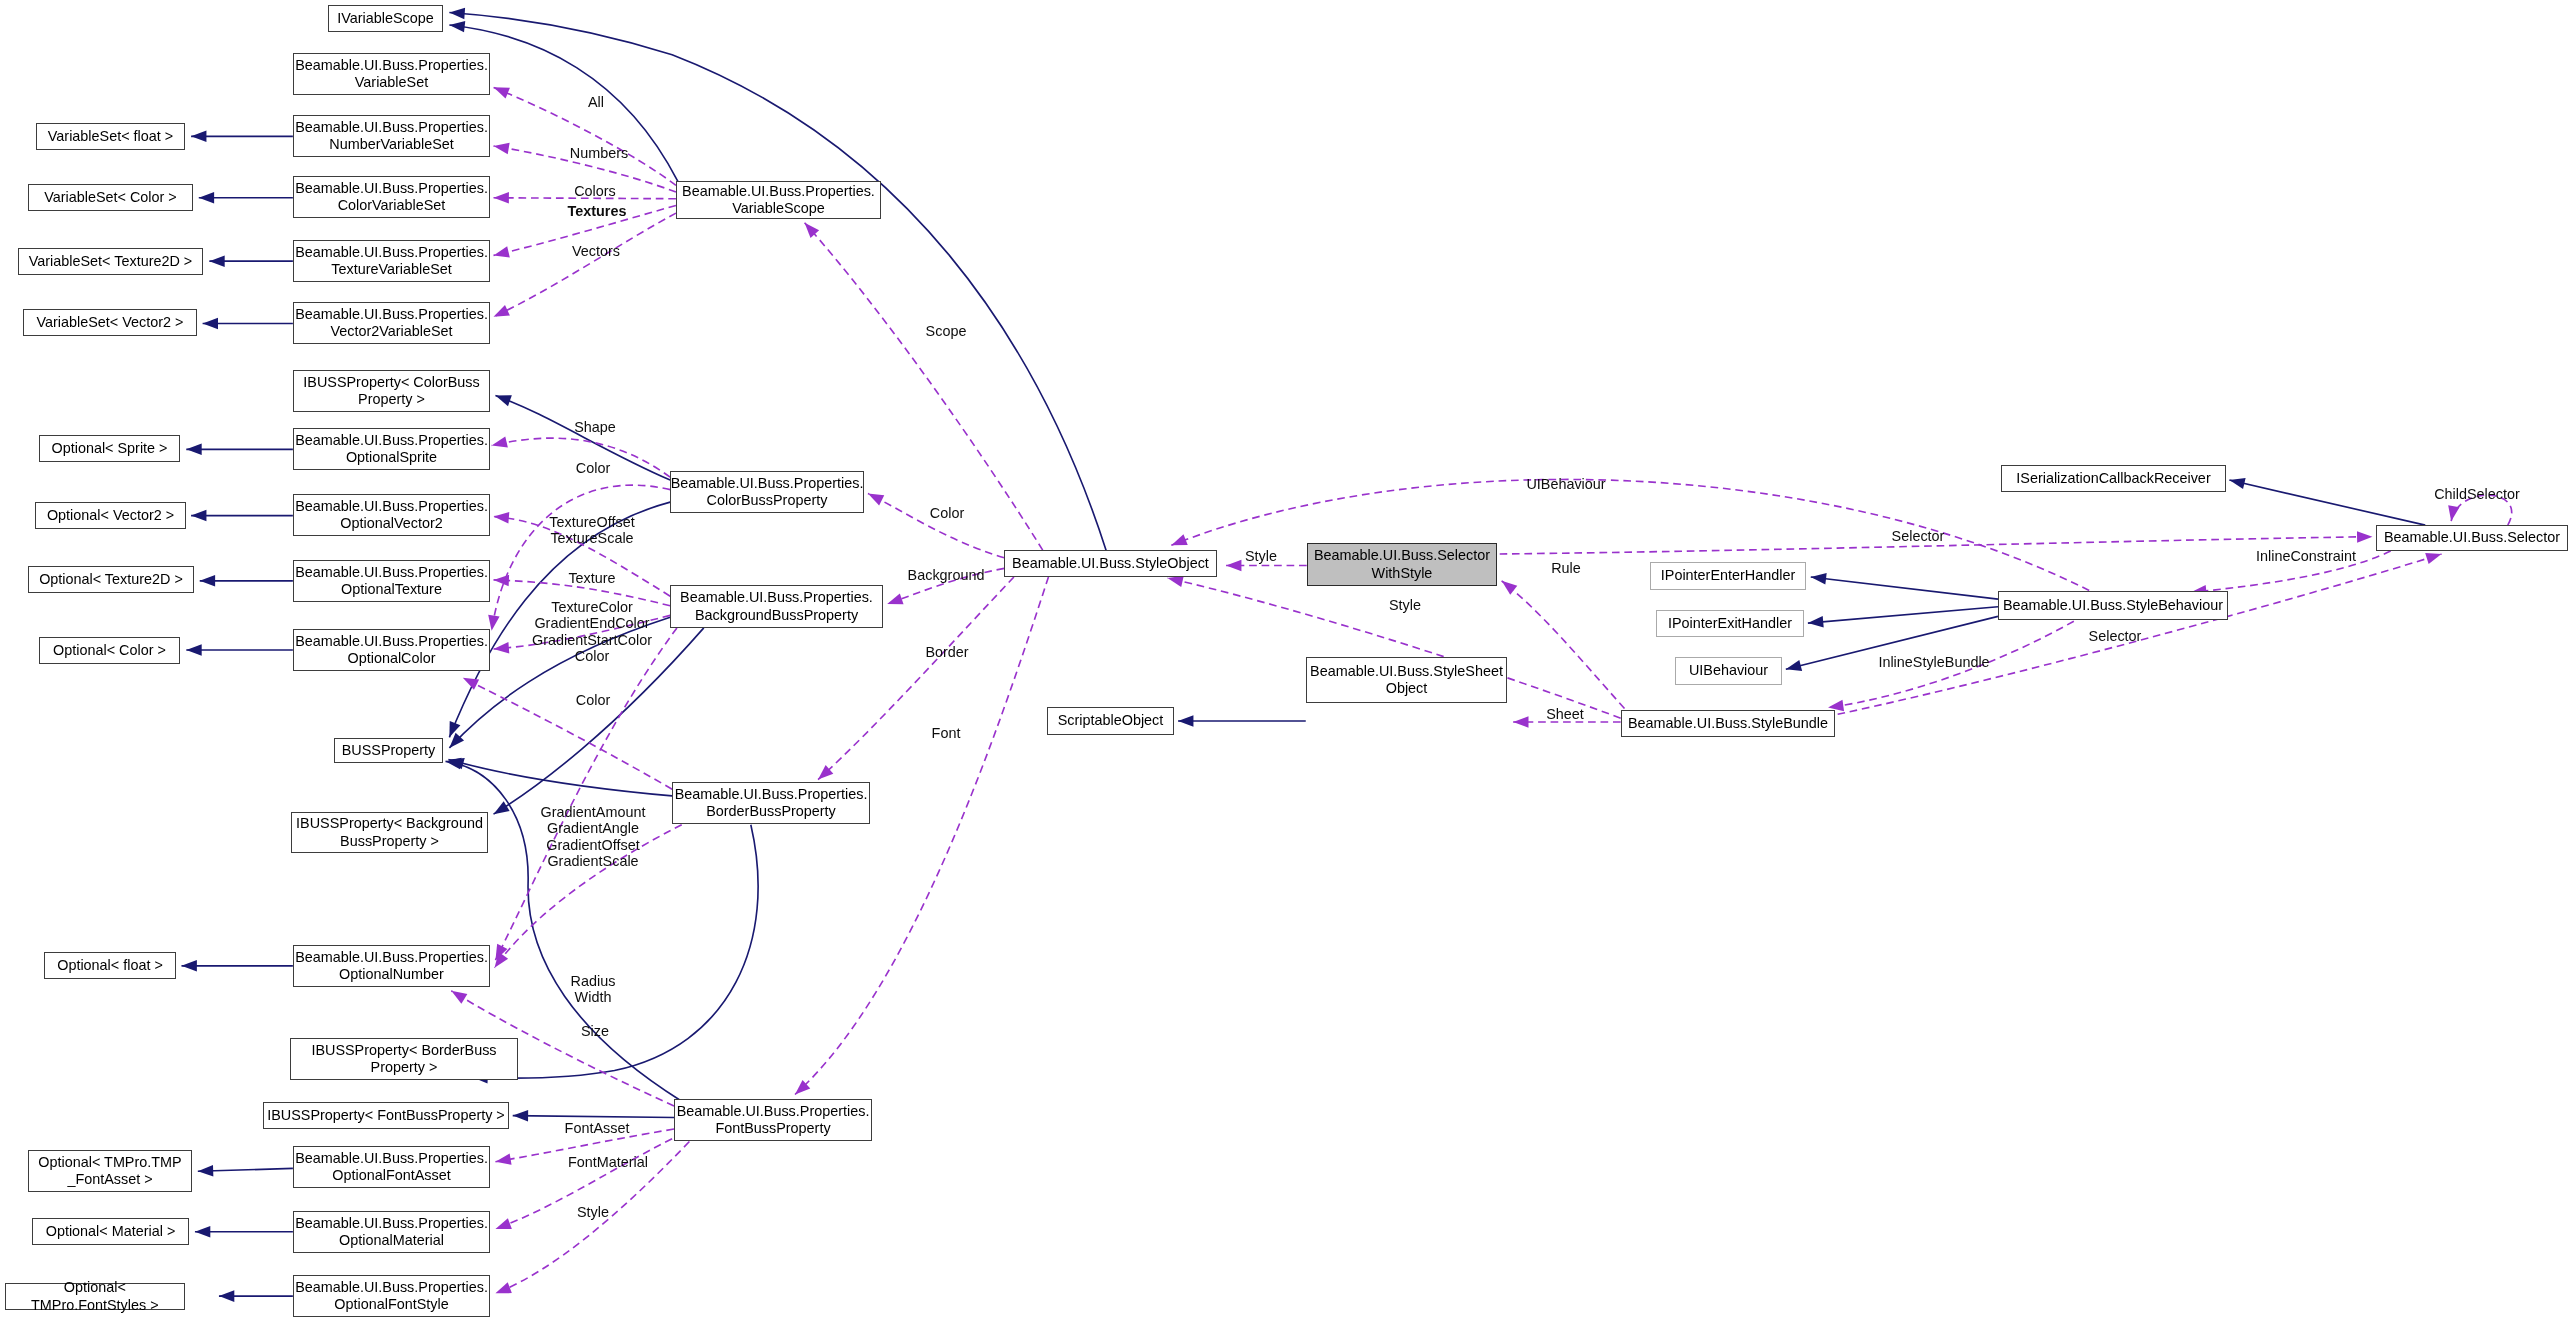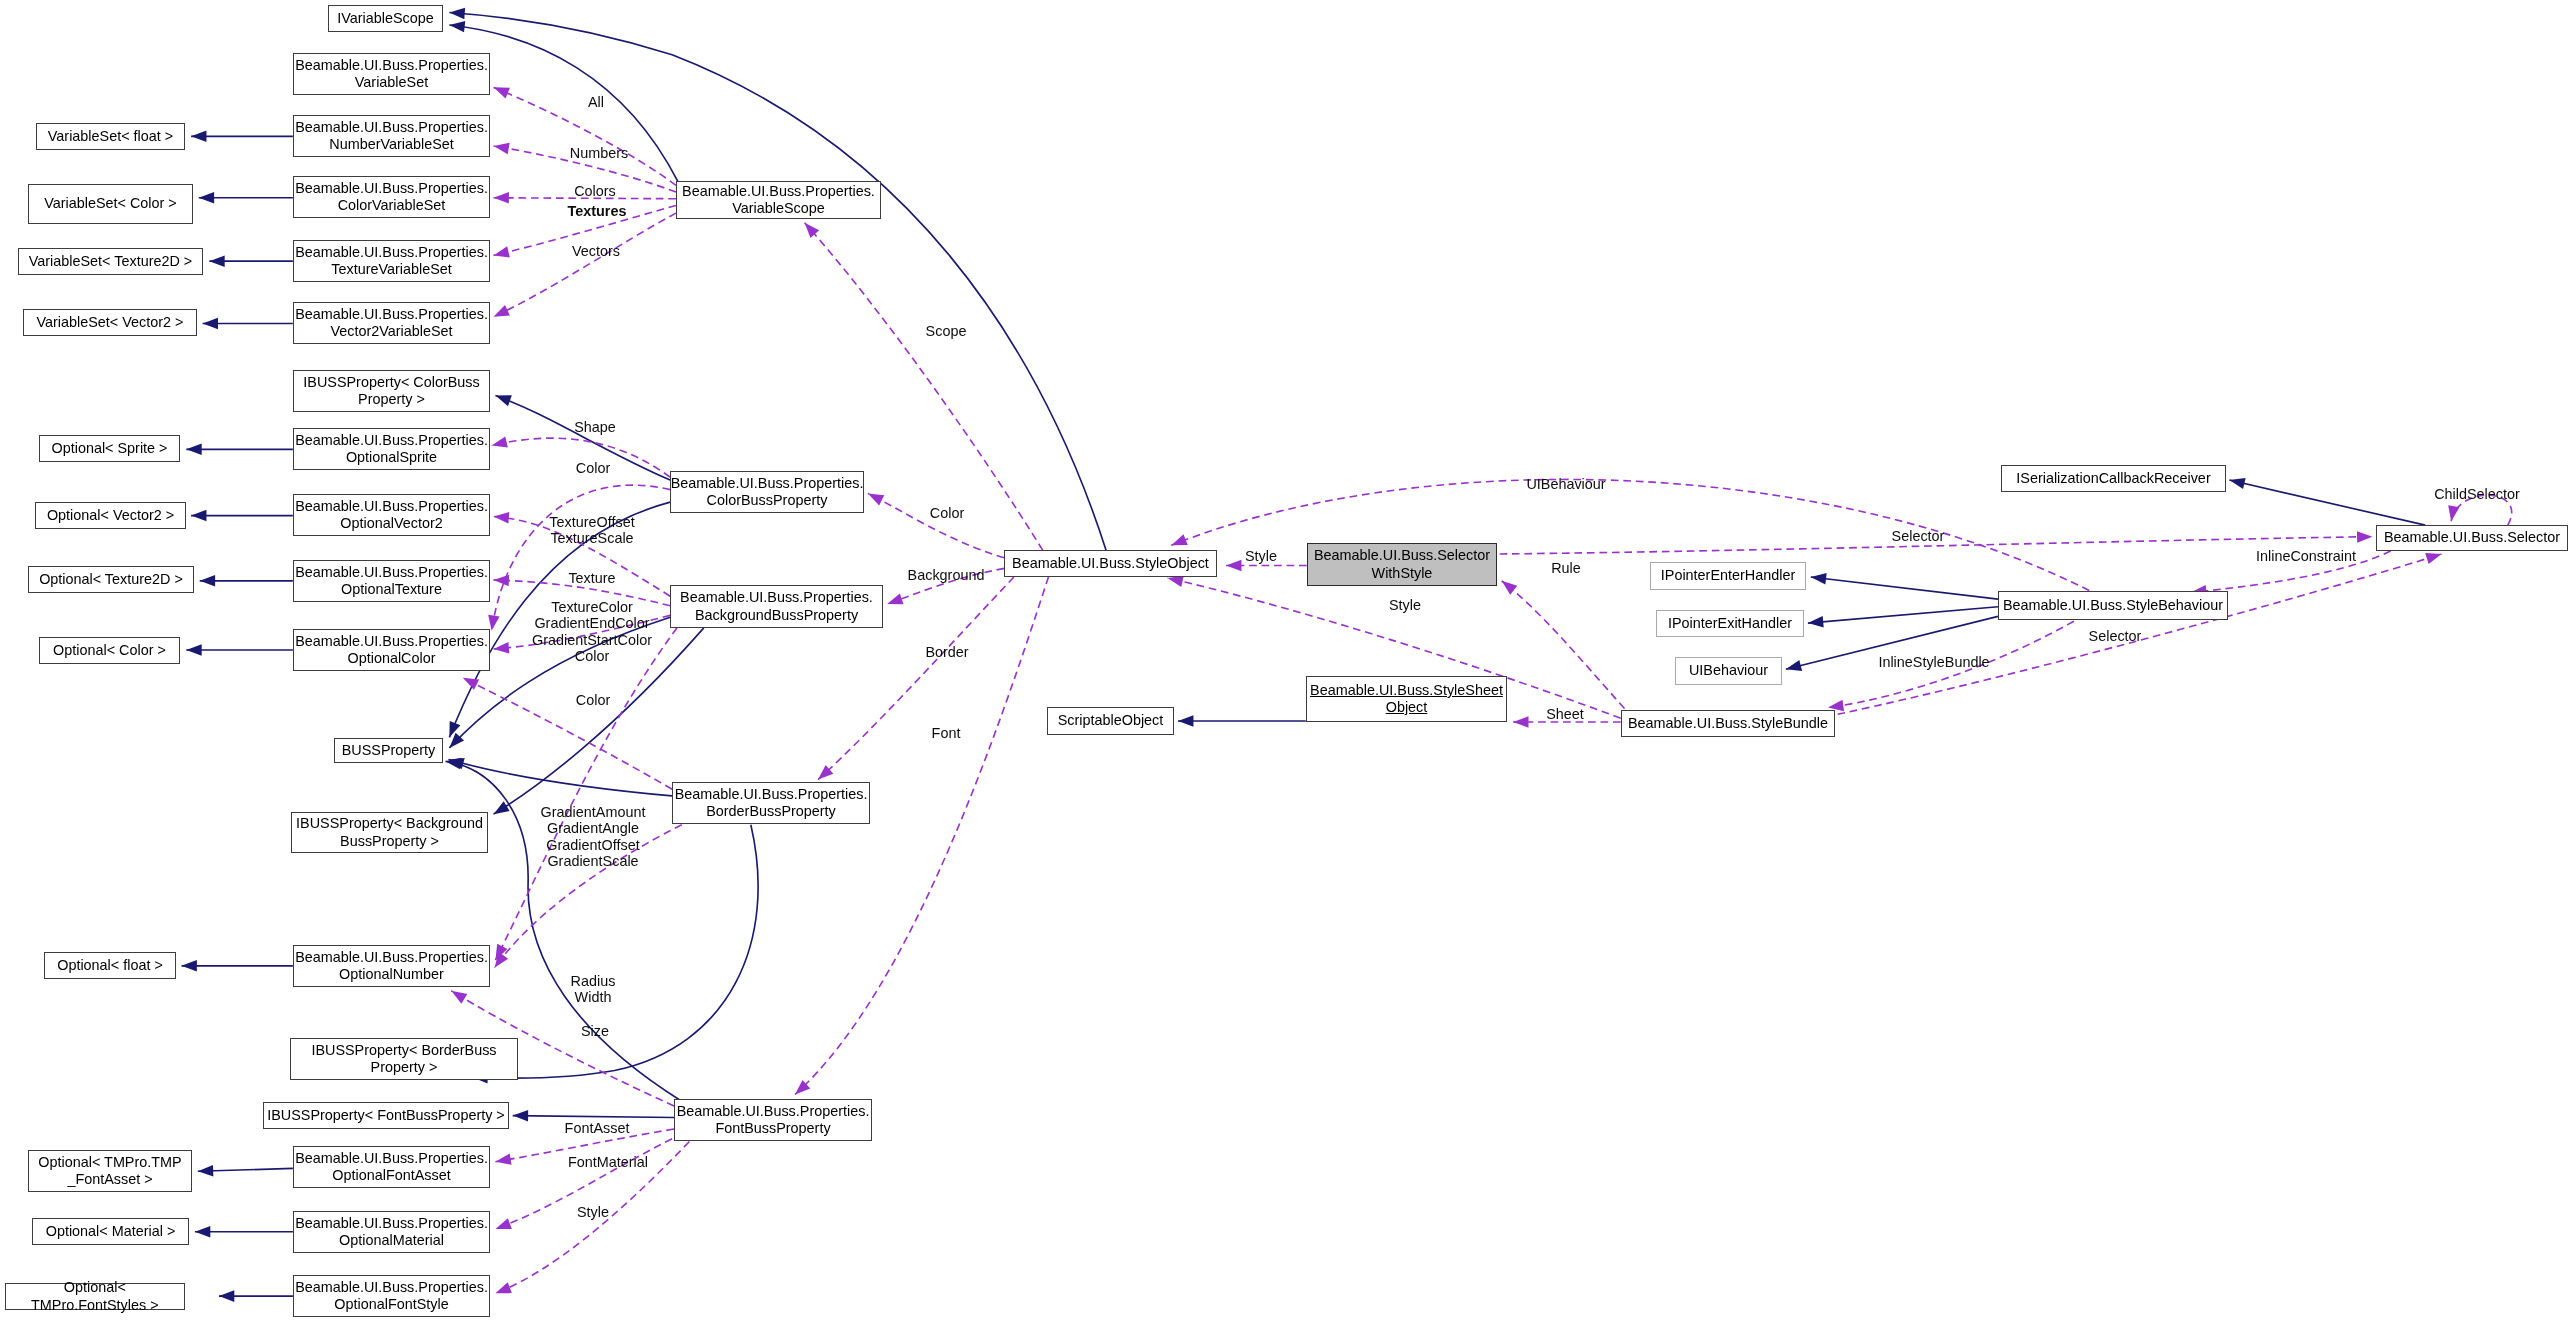--- a/index.html
+++ b/index.html
@@ -140,21 +140,21 @@
       <div class="edge-label" style="left: 1917px; top: 662px; margin-left: 17px;">InlineStyleBundle</div>
       <div class="edge-label" style="left: 2477px; top: 494px;">ChildSelector</div>
     </div>
   <div id="node-layer">
       <div class="node" style="left: 328px; top: 4.8px; width: 115px; height: 27px;">IVariableScope</div>
       <div class="node" style="left: 293px; top: 53px; width: 197px; height: 42px;">Beamable.UI.Buss.Properties.
 VariableSet</div>
       <div class="node" style="left: 36px; top: 123px; width: 149px; height: 27px;">VariableSet&lt; float &gt;</div>
       <div class="node" style="left: 293px; top: 115px; width: 197px; height: 42px;">Beamable.UI.Buss.Properties.
 NumberVariableSet</div>
-      <div class="node" style="left: 28px; top: 184px; width: 165px; height: 40px;">VariableSet&lt; Color &gt;</div>
+      <div class="node" style="left: 28px; top: 184px; width: 165px; height: 27px;">VariableSet&lt; Color &gt;</div>
       <div class="node" style="left: 293px; top: 176px; width: 197px; height: 42px;">Beamable.UI.Buss.Properties.
 ColorVariableSet</div>
       <div class="node" style="left: 18px; top: 248px; width: 185px; height: 27px;">VariableSet&lt; Texture2D &gt;</div>
       <div class="node" style="left: 293px; top: 240px; width: 197px; height: 42px;">Beamable.UI.Buss.Properties.
 TextureVariableSet</div>
       <div class="node" style="left: 23px; top: 309px; width: 174px; height: 27px;">VariableSet&lt; Vector2 &gt;</div>
       <div class="node" style="left: 293px; top: 302px; width: 197px; height: 42px;">Beamable.UI.Buss.Properties.
 Vector2VariableSet</div>
       <div class="node" style="left: 676px; top: 181px; width: 205px; height: 38px;">Beamable.UI.Buss.Properties.
 VariableScope</div>
@@ -196,21 +196,21 @@
 _FontAsset &gt;</div>
       <div class="node" style="left: 293px; top: 1146px; width: 197px; height: 42px;">Beamable.UI.Buss.Properties.
 OptionalFontAsset</div>
       <div class="node" style="left: 32px; top: 1218px; width: 157px; height: 27px;">Optional&lt; Material &gt;</div>
       <div class="node" style="left: 293px; top: 1211px; width: 197px; height: 42px;">Beamable.UI.Buss.Properties.
 OptionalMaterial</div>
       <div class="node" style="left: 4.8px; top: 1283px; width: 180px; height: 27px;">Optional&lt; TMPro.FontStyles &gt;</div>
       <div class="node" style="left: 293px; top: 1275px; width: 197px; height: 42px;">Beamable.UI.Buss.Properties.
 OptionalFontStyle</div>
       <div class="node" style="left: 1047px; top: 707px; width: 127px; height: 28px;">ScriptableObject</div>
-      <div class="node" style="left: 1306px; top: 676px; width: 201px; height: 46px; text-decoration: underline;">Beamable.UI.Buss.StyleSheet
+      <div class="node" style="left: 1306px; top: 657px; width: 201px; height: 46px;">Beamable.UI.Buss.StyleSheet
 Object</div>
       <div class="node" style="left: 1621px; top: 710px; width: 214px; height: 27px;">Beamable.UI.Buss.StyleBundle</div>
       <div class="node external" style="left: 1650px; top: 562px; width: 156px; height: 28px;">IPointerEnterHandler</div>
       <div class="node external" style="left: 1656px; top: 610px; width: 148px; height: 27px;">IPointerExitHandler</div>
       <div class="node external" style="left: 1675px; top: 657px; width: 107px; height: 28px;">UIBehaviour</div>
       <div class="node" style="left: 1998px; top: 591px; width: 230px; height: 29px;">Beamable.UI.Buss.StyleBehaviour</div>
       <div class="node" style="left: 2001px; top: 465px; width: 225px; height: 27px;">ISerializationCallbackReceiver</div>
       <div class="node" style="left: 2376px; top: 525px; width: 192px; height: 26px;">Beamable.UI.Buss.Selector</div>
     </div>
 </div>

